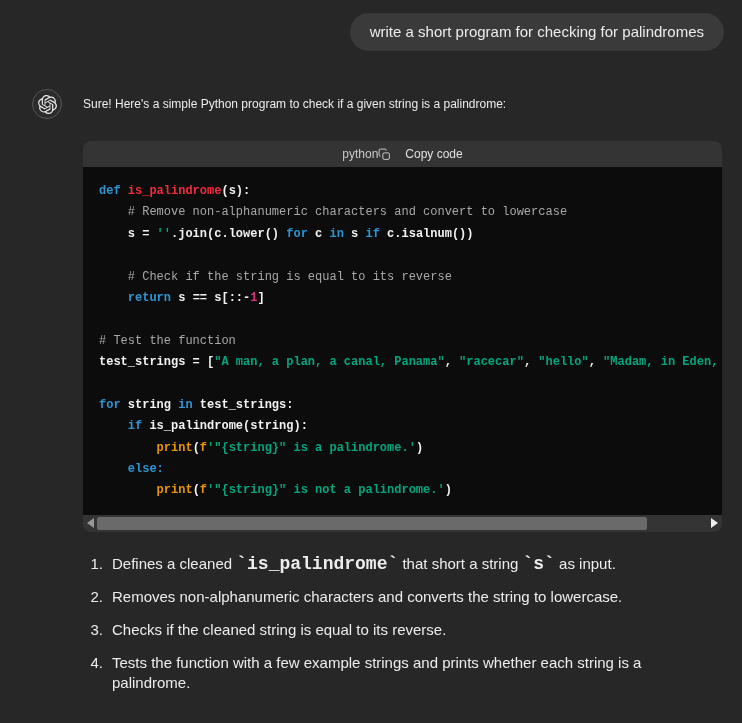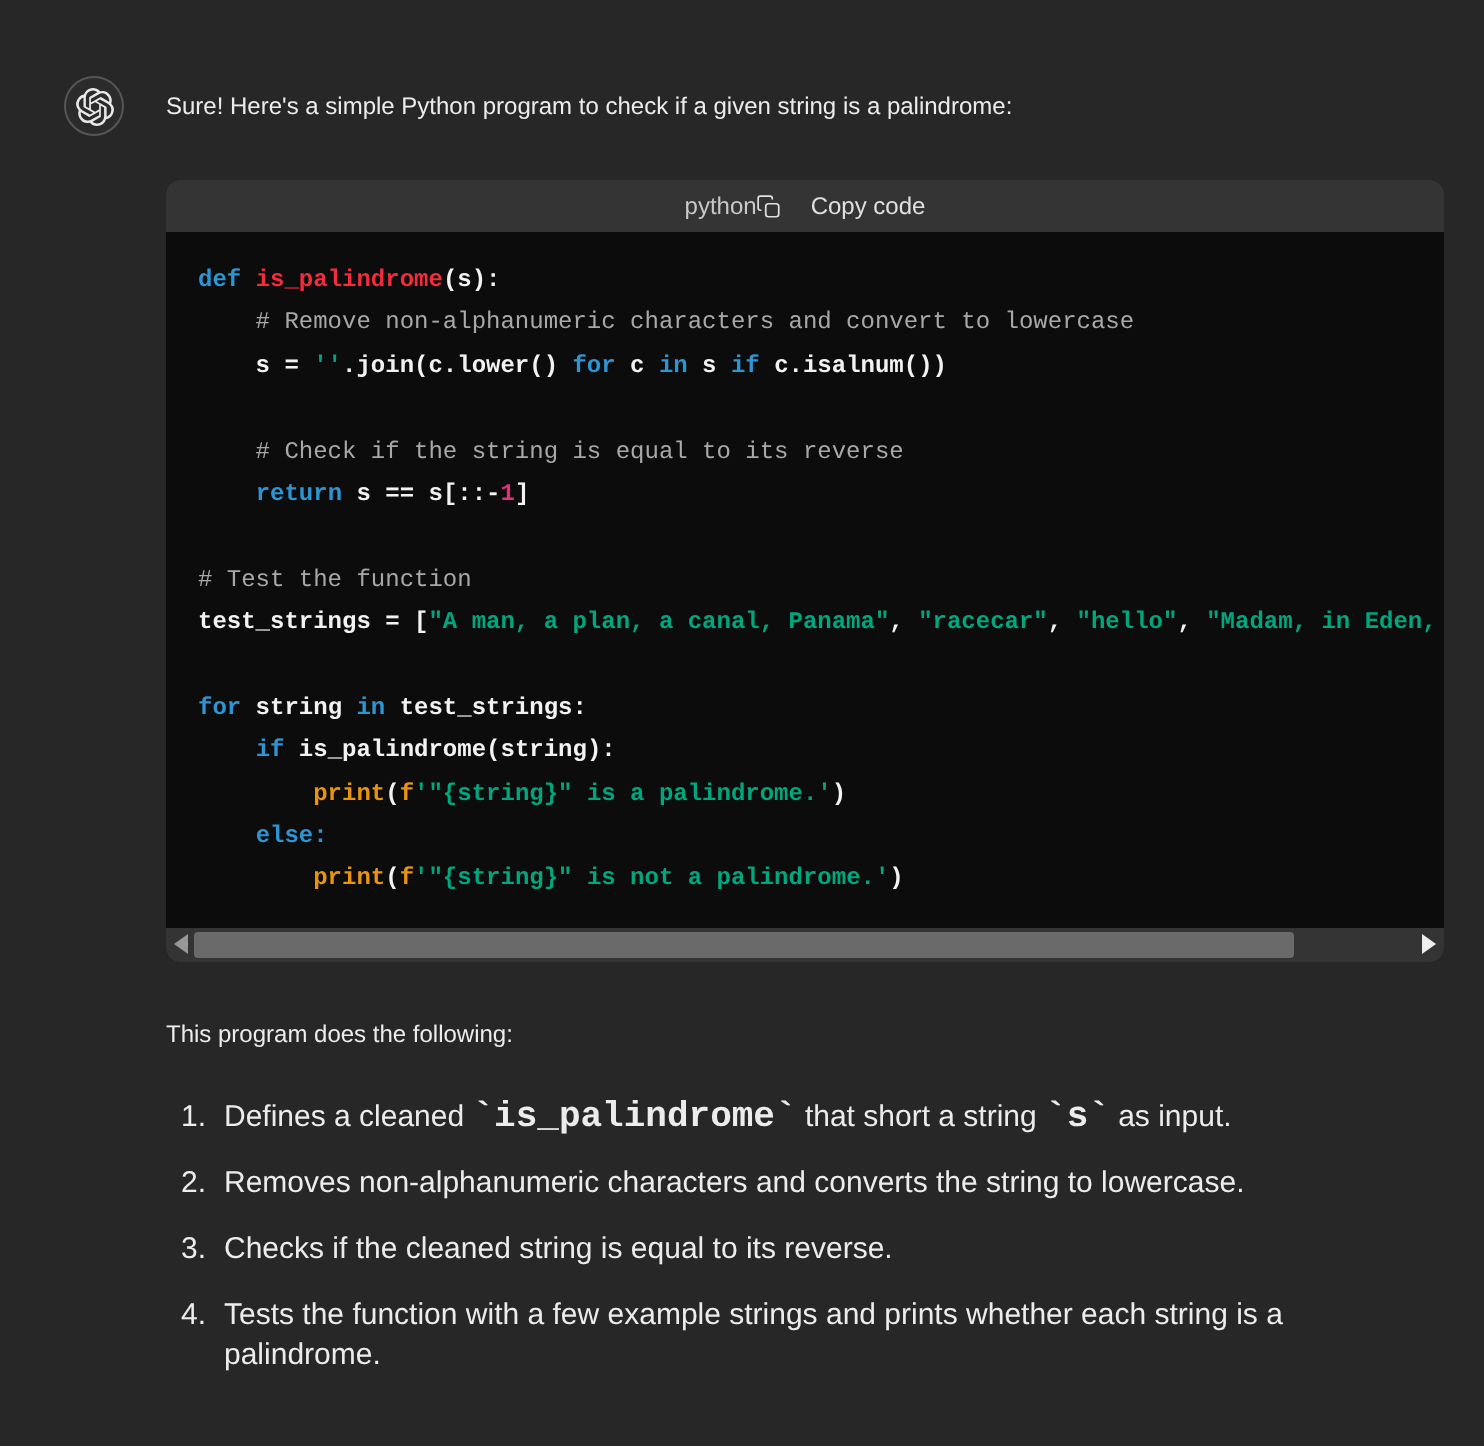--- a/index.html
+++ b/index.html
@@ -66,20 +66,23 @@
   .inline-code{
     font-family:"Liberation Mono","DejaVu Sans Mono",monospace;
     font-weight:700;font-size:18px;
   }
 </style>
 </head>
 <body>
 
 <div>
 
+  <div class="user-row">
+    <div class="user-bubble">write a short program for checking for palindromes</div>
+  </div>
 
   <div class="assistant-row">
     <div class="avatar">
       <svg viewBox="0 0 24 24" xmlns="http://www.w3.org/2000/svg">
           <path d="M22.2819 9.8211a5.9847 5.9847 0 0 0-.5157-4.9108 6.0462 6.0462 0 0 0-6.5098-2.9A6.0651 6.0651 0 0 0 4.9807 4.1818a5.9847 5.9847 0 0 0-3.9977 2.9 6.0462 6.0462 0 0 0 .7427 7.0966 5.98 5.98 0 0 0 .511 4.9107 6.051 6.051 0 0 0 6.5146 2.9001A5.9847 5.9847 0 0 0 13.2599 24a6.0557 6.0557 0 0 0 5.7718-4.2058 5.9894 5.9894 0 0 0 3.9977-2.9001 6.0557 6.0557 0 0 0-.7475-7.0729zm-9.022 12.6081a4.4755 4.4755 0 0 1-2.8764-1.0408l.1419-.0804 4.7783-2.7582a.7948.7948 0 0 0 .3927-.6813v-6.7369l2.02 1.1686a.071.071 0 0 1 .038.052v5.5826a4.504 4.504 0 0 1-4.4945 4.4944zm-9.6607-4.1254a4.4708 4.4708 0 0 1-.5346-3.0137l.142.0852 4.783 2.7582a.7712.7712 0 0 0 .7806 0l5.8428-3.3685v2.3324a.0804.0804 0 0 1-.0332.0615L9.74 19.9502a4.4992 4.4992 0 0 1-6.1408-1.6464zM2.3408 7.8956a4.485 4.485 0 0 1 2.3655-1.9728V11.6a.7664.7664 0 0 0 .3879.6765l5.8144 3.3543-2.0201 1.1685a.0757.0757 0 0 1-.071 0l-4.8303-2.7865A4.504 4.504 0 0 1 2.3408 7.8956zm16.5963 3.8558L13.1038 8.364 15.1192 7.2a.0757.0757 0 0 1 .071 0l4.8303 2.7913a4.4944 4.4944 0 0 1-.6765 8.1042v-5.6772a.79.79 0 0 0-.407-.667zm2.0107-3.0231l-.142-.0852-4.7735-2.7818a.7759.7759 0 0 0-.7854 0L9.409 9.2297V6.8974a.0662.0662 0 0 1 .0284-.0615l4.8303-2.7866a4.4992 4.4992 0 0 1 6.6802 4.66zM8.3065 12.863l-2.02-1.1638a.0804.0804 0 0 1-.038-.0567V6.0742a4.4992 4.4992 0 0 1 7.3757-3.4537l-.142.0805L8.704 5.459a.7948.7948 0 0 0-.3927.6813zm1.0976-2.3654l2.602-1.4998 2.6069 1.4998v2.9994l-2.5974 1.4997-2.6067-1.4997z"></path>
         </svg>
     </div>
 
     <div class="content">
       <p class="intro">Sure! Here's a simple Python program to check if a given string is a palindrome:</p>
@@ -98,21 +101,20 @@
 
         <pre class="code"><div class="code-line"><span class="tk-kw">def</span><span class="tk-pl"> </span><span class="tk-fn">is_palindrome</span><span class="tk-pl">(s):</span></div><div class="code-line"><span class="tk-cm">    # Remove non-alphanumeric characters and convert to lowercase</span></div><div class="code-line"><span class="tk-pl">    s = </span><span class="tk-str">''</span><span class="tk-pl">.join(c.lower() </span><span class="tk-kw">for</span><span class="tk-pl"> c </span><span class="tk-kw">in</span><span class="tk-pl"> s </span><span class="tk-kw">if</span><span class="tk-pl"> c.isalnum())</span></div><div class="code-line">&nbsp;</div><div class="code-line"><span class="tk-cm">    # Check if the string is equal to its reverse</span></div><div class="code-line"><span class="tk-pl">    </span><span class="tk-kw">return</span><span class="tk-pl"> s == s[::-</span><span class="tk-num">1</span><span class="tk-pl">]</span></div><div class="code-line">&nbsp;</div><div class="code-line"><span class="tk-cm"># Test the function</span></div><div class="code-line"><span class="tk-pl">test_strings = [</span><span class="tk-str">"A man, a plan, a canal, Panama"</span><span class="tk-pl">, </span><span class="tk-str">"racecar"</span><span class="tk-pl">, </span><span class="tk-str">"hello"</span><span class="tk-pl">, </span><span class="tk-str">"Madam, in Eden, I'm</span></div><div class="code-line">&nbsp;</div><div class="code-line"><span class="tk-kw">for</span><span class="tk-pl"> string </span><span class="tk-kw">in</span><span class="tk-pl"> test_strings:</span></div><div class="code-line"><span class="tk-pl">    </span><span class="tk-kw">if</span><span class="tk-pl"> is_palindrome(string):</span></div><div class="code-line"><span class="tk-pl">        </span><span class="tk-bi">print</span><span class="tk-pl">(</span><span class="tk-bi">f</span><span class="tk-str">'"{string}" is a palindrome.'</span><span class="tk-pl">)</span></div><div class="code-line"><span class="tk-pl">    </span><span class="tk-kw">else:</span></div><div class="code-line"><span class="tk-pl">        </span><span class="tk-bi">print</span><span class="tk-pl">(</span><span class="tk-bi">f</span><span class="tk-str">'"{string}" is not a palindrome.'</span><span class="tk-pl">)</span></div></pre>
 
         <div class="hscrollbar">
           <div class="sb-arrow sb-left"></div>
           <div class="sb-thumb"></div>
           <div class="sb-arrow sb-right"></div>
         </div>
       </div>
 
-      <p class="outro">This program does the following:</p>
 
       <ol class="steps">
           <li class="step">
             <span class="step-num">1.</span>
             <span><span>Defines a cleaned </span><span class="inline-code">`is_palindrome`</span><span> that short a string </span><span class="inline-code">`s`</span><span> as input.</span></span>
           </li>
           <li class="step">
             <span class="step-num">2.</span>
             <span><span>Removes non-alphanumeric characters and converts the string to lowercase.</span></span>
           </li>

